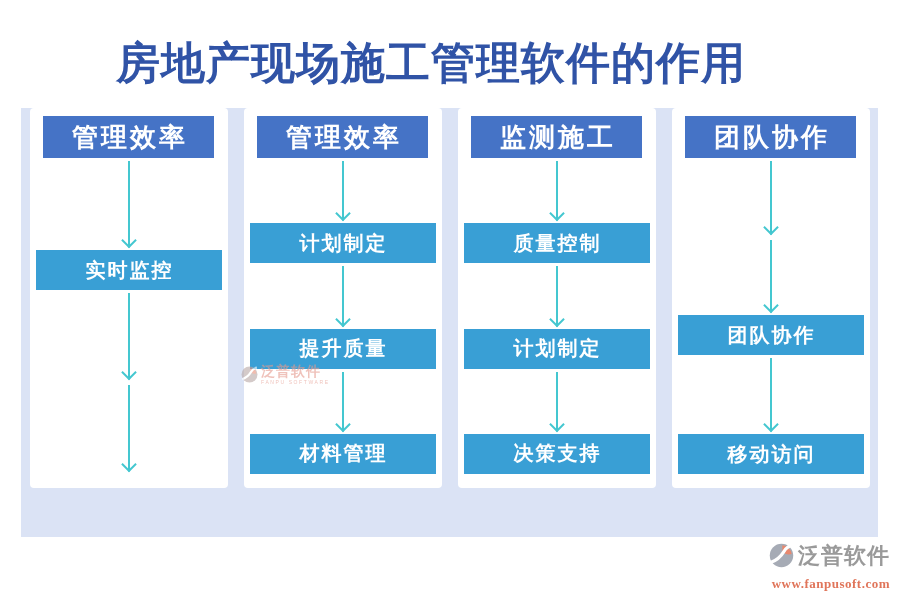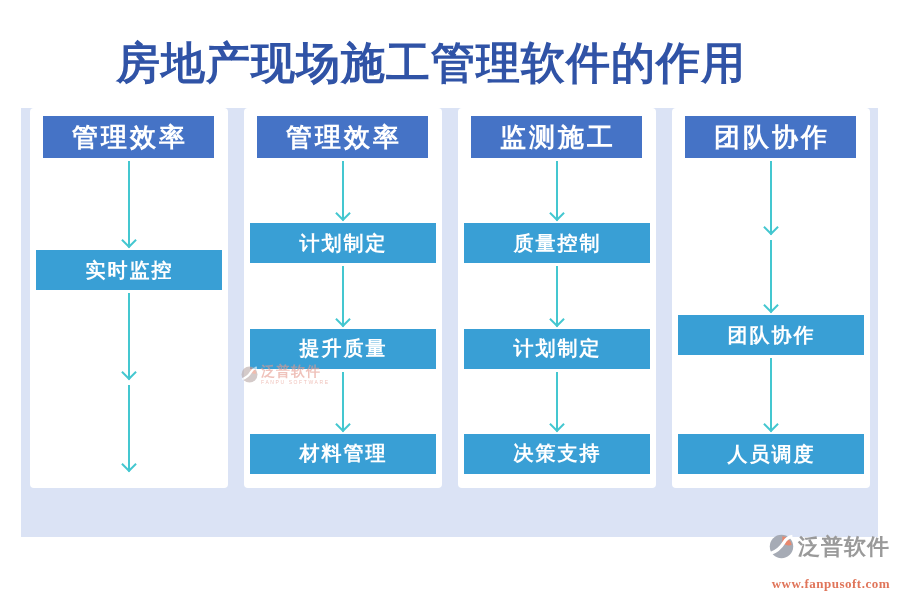--- a/index.html
+++ b/index.html
@@ -75,21 +75,21 @@
     position:absolute;right:10px;bottom:8px;
     display:flex;flex-direction:column;align-items:flex-end;
   }
   .footer-brandrow{display:flex;align-items:center;gap:4px;}
   .footer-brand{
     font-family:"Liberation Sans",sans-serif;font-weight:bold;
     font-size:22px;color:var(--brandGray);letter-spacing:1px;line-height:24px;
   }
   .footer-url{
     font-family:"Liberation Serif",serif;font-weight:bold;
-    font-size:13px;color:var(--brandSalmon);letter-spacing:.5px;margin-top:17px;
+    font-size:13px;color:var(--brandSalmon);letter-spacing:.5px;margin-top:8px;
   }
 </style>
 </head>
 <body>
 
 <div class="page">
 
   <h1 class="title">房地产现场施工管理软件的作用</h1>
 
   <div class="board">
@@ -121,21 +121,21 @@
       <div class="arrow"></div>
       <div class="item">决策支持</div>
     </section>
 
     <section class="panel">
       <div class="hdr">团队协作</div>
       <div class="arrow"></div>
       <div class="arrow"></div>
       <div class="item">团队协作</div>
       <div class="arrow"></div>
-      <div class="item">人员调度</div>
+      <div class="item">移动访问</div>
     </section>
 
   </div>
 
   <div class="watermark">
     <svg width="17" height="17" viewBox="0 0 32 32">
       <circle cx="16" cy="16" r="15" fill="#b9a8a6"></circle>
       <path d="M17 3 A13 13 0 0 1 29 14 Q22 16 17 11 Z" fill="#e8917a"></path>
       <path d="M2 25 Q13 21 19 11 Q23 4 30 3" stroke="#ffffff" stroke-width="4" fill="none"></path>
     </svg>

